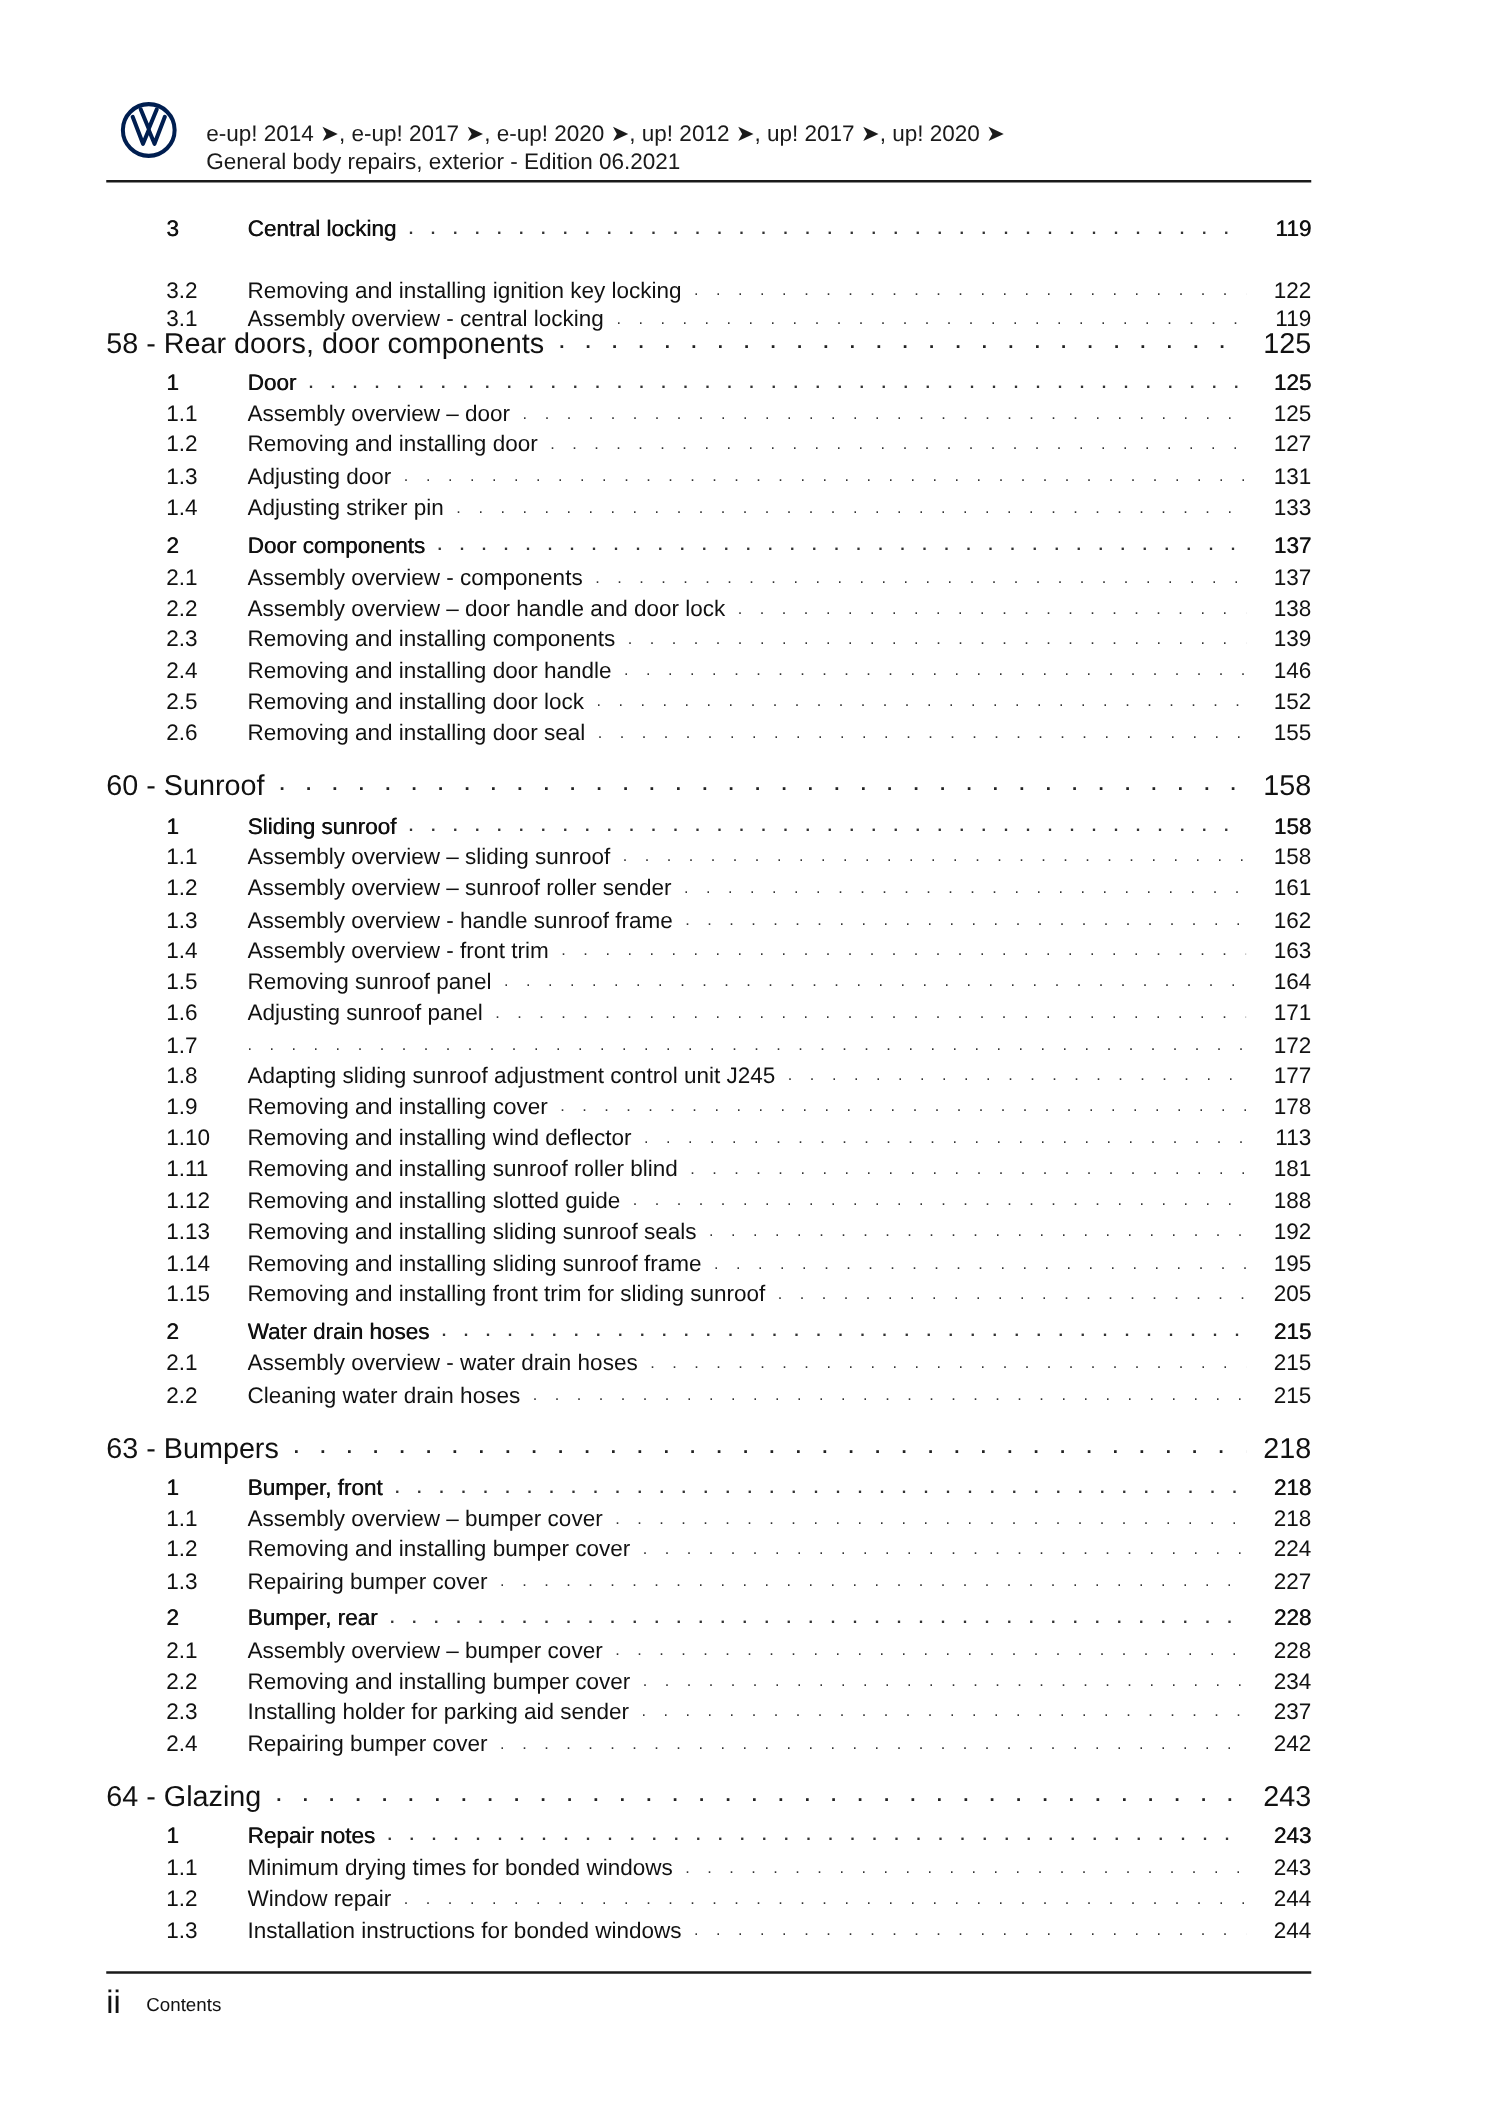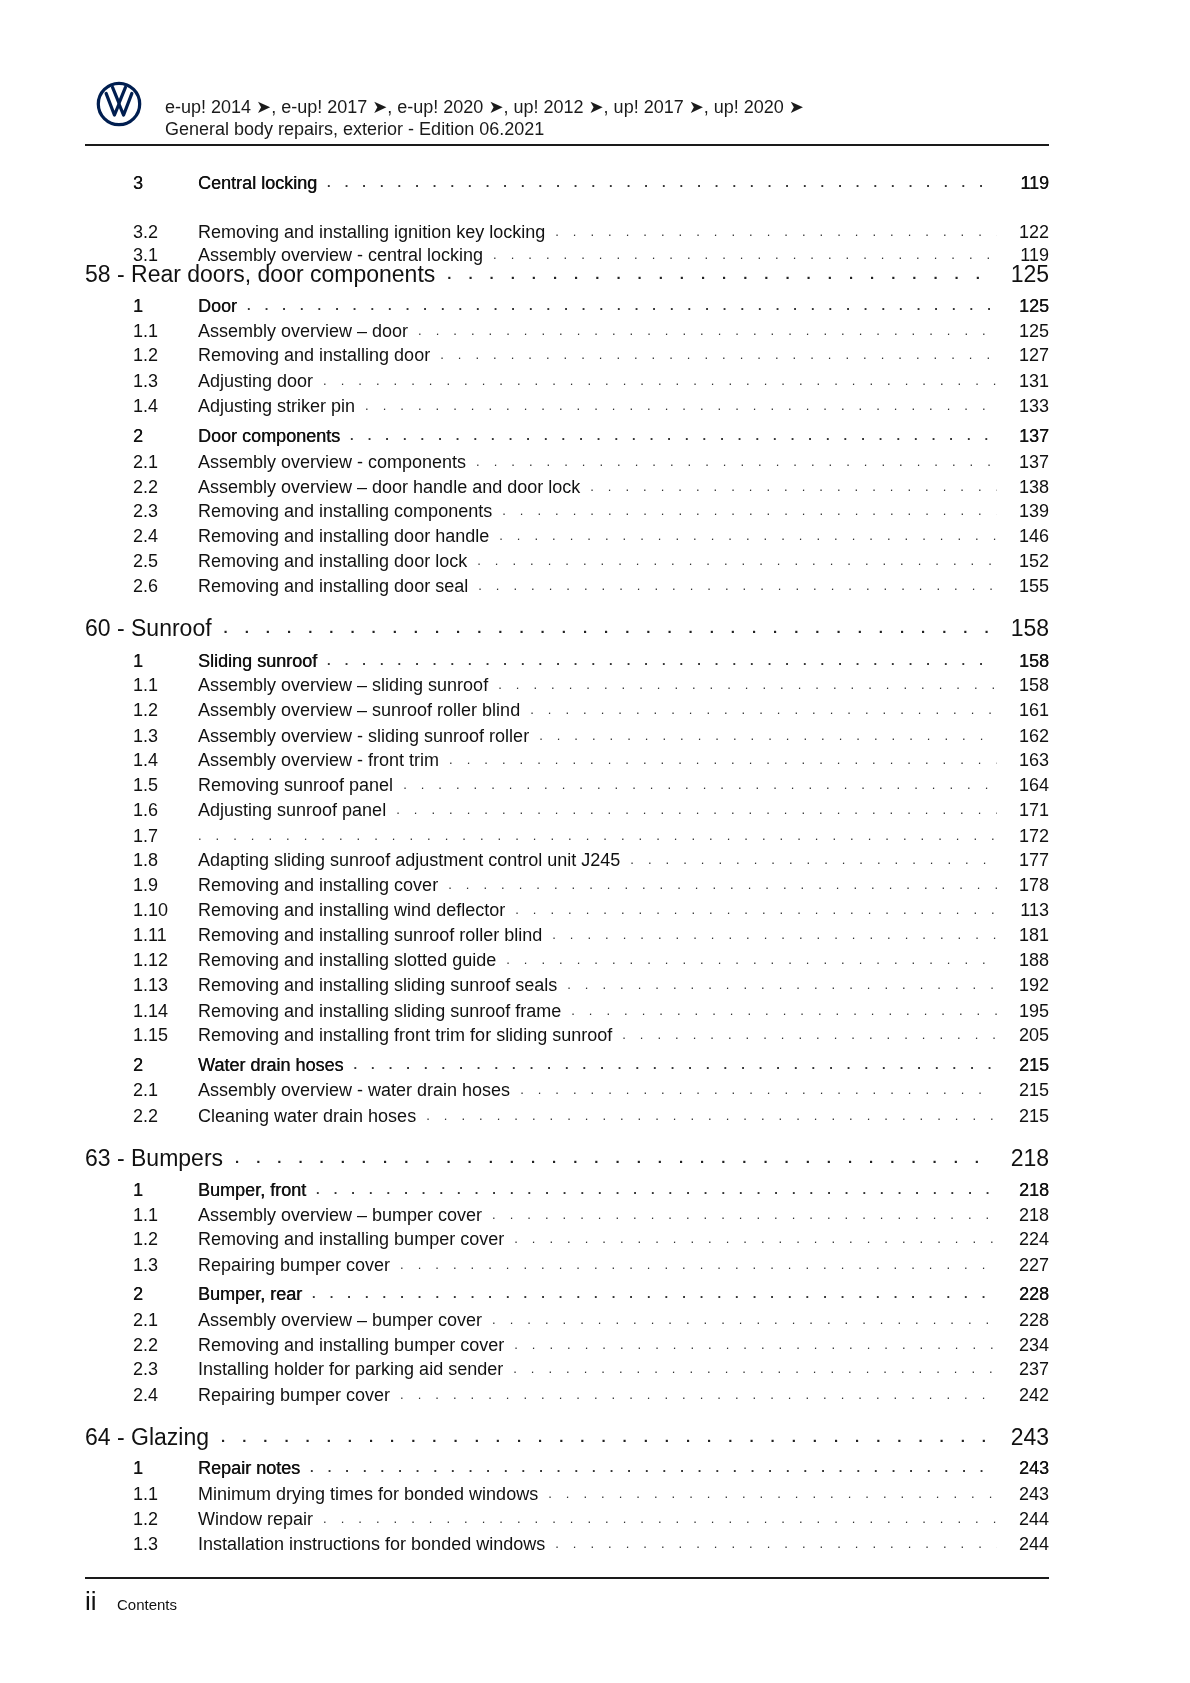--- a/index.html
+++ b/index.html
@@ -188,29 +188,29 @@
       <span class="num">1.1</span>
       <div class="ttl-wrap">
         <span class="ttl">Assembly overview – sliding sunroof</span>
         <span class="dots"> . . . . . . . . . . . . . . . . . . . . . . . . . . . . . . . . . . . . . . . . . . . . . . . . . . . . . . . . . . . . . . . . . . . . . . . . . . . . . . . . . . . . . . . . . . . . . . . . . . . . . . . . . . . . . . . . . . . . . . . . . . . . . . . . . . . . . . . . . . . . . . . . . . . . . . . . . . . . . . . . . . . . . . . . . . . . . . . . . . . . . . . . . . . . . . . . . . . . . . . .</span>
       </div>
       <span class="pg">158</span>
     </div>
     <div class="row" style="top: 698px;">
       <span class="num">1.2</span>
       <div class="ttl-wrap">
-        <span class="ttl">Assembly overview – sunroof roller blind</span>
+        <span class="ttl">Assembly overview – sunroof roller sender</span>
         <span class="dots"> . . . . . . . . . . . . . . . . . . . . . . . . . . . . . . . . . . . . . . . . . . . . . . . . . . . . . . . . . . . . . . . . . . . . . . . . . . . . . . . . . . . . . . . . . . . . . . . . . . . . . . . . . . . . . . . . . . . . . . . . . . . . . . . . . . . . . . . . . . . . . . . . . . . . . . . . . . . . . . . . . . . . . . . . . . . . . . . . . . . . . . . . . . . . . . . . . . . . . . . .</span>
       </div>
       <span class="pg">161</span>
     </div>
     <div class="row" style="top: 724px;">
       <span class="num">1.3</span>
       <div class="ttl-wrap">
-        <span class="ttl">Assembly overview - sliding sunroof roller</span>
+        <span class="ttl">Assembly overview - handle sunroof frame</span>
         <span class="dots"> . . . . . . . . . . . . . . . . . . . . . . . . . . . . . . . . . . . . . . . . . . . . . . . . . . . . . . . . . . . . . . . . . . . . . . . . . . . . . . . . . . . . . . . . . . . . . . . . . . . . . . . . . . . . . . . . . . . . . . . . . . . . . . . . . . . . . . . . . . . . . . . . . . . . . . . . . . . . . . . . . . . . . . . . . . . . . . . . . . . . . . . . . . . . . . . . . . . . . . . .</span>
       </div>
       <span class="pg">162</span>
     </div>
     <div class="row" style="top: 748px;">
       <span class="num">1.4</span>
       <div class="ttl-wrap">
         <span class="ttl">Assembly overview - front trim</span>
         <span class="dots"> . . . . . . . . . . . . . . . . . . . . . . . . . . . . . . . . . . . . . . . . . . . . . . . . . . . . . . . . . . . . . . . . . . . . . . . . . . . . . . . . . . . . . . . . . . . . . . . . . . . . . . . . . . . . . . . . . . . . . . . . . . . . . . . . . . . . . . . . . . . . . . . . . . . . . . . . . . . . . . . . . . . . . . . . . . . . . . . . . . . . . . . . . . . . . . . . . . . . . . . .</span>
       </div>

